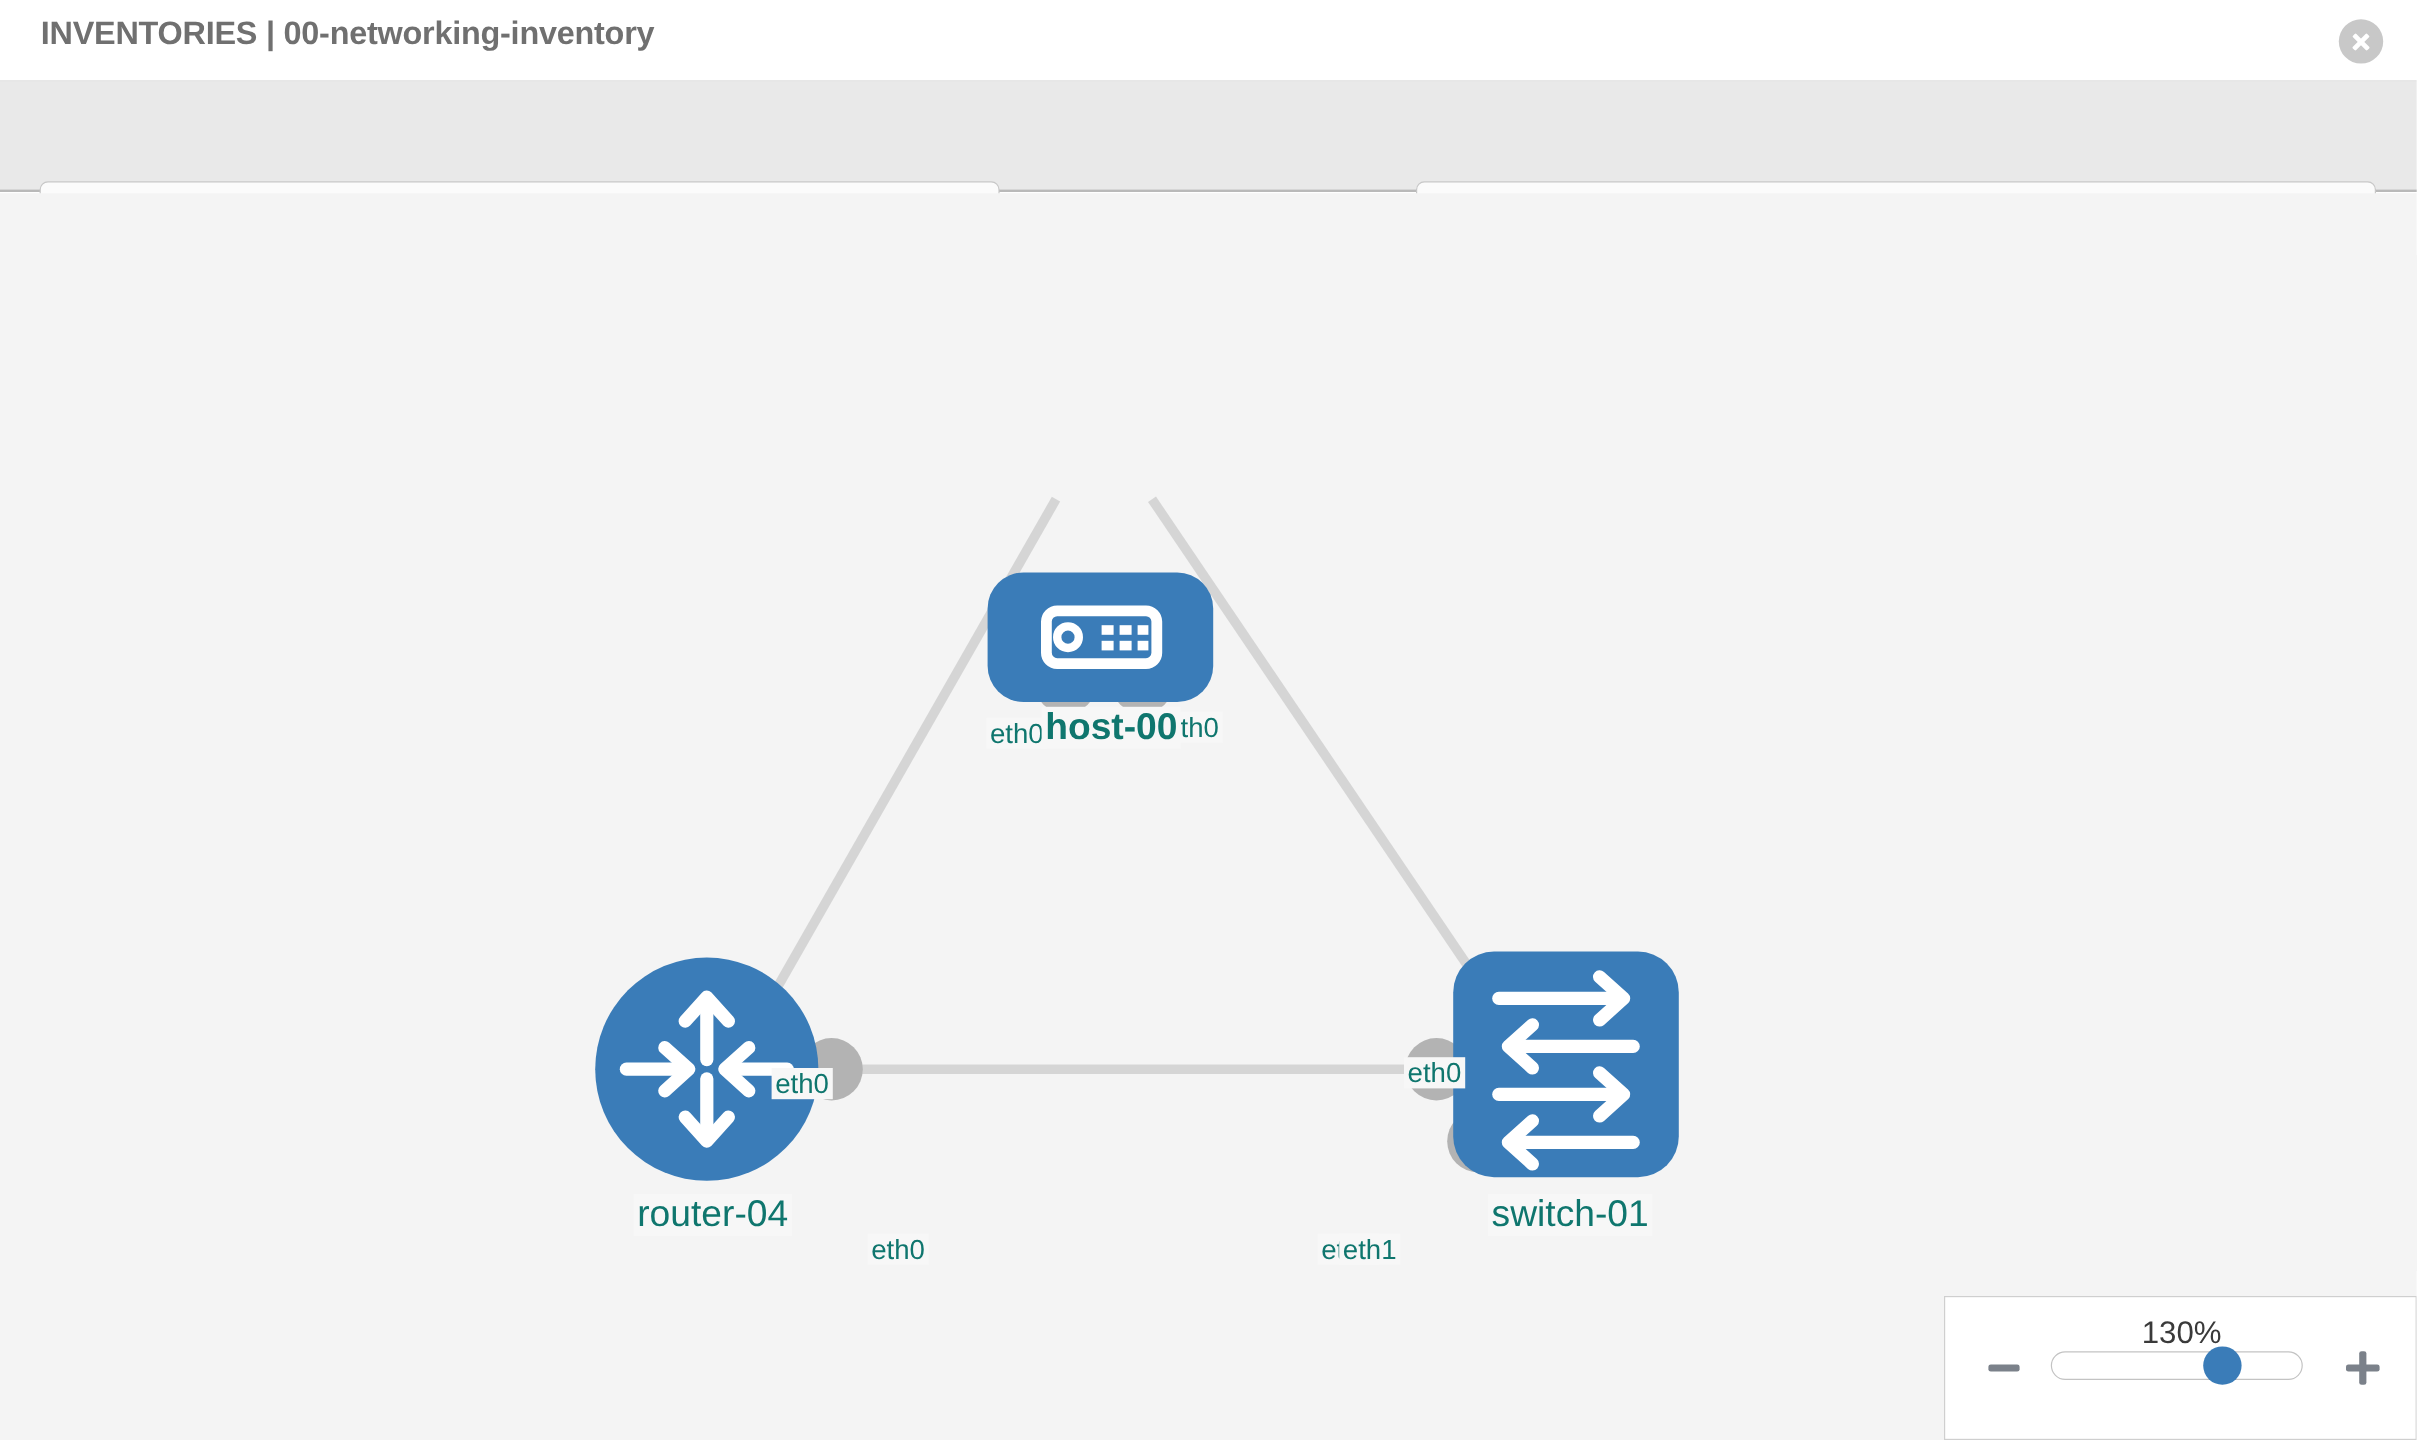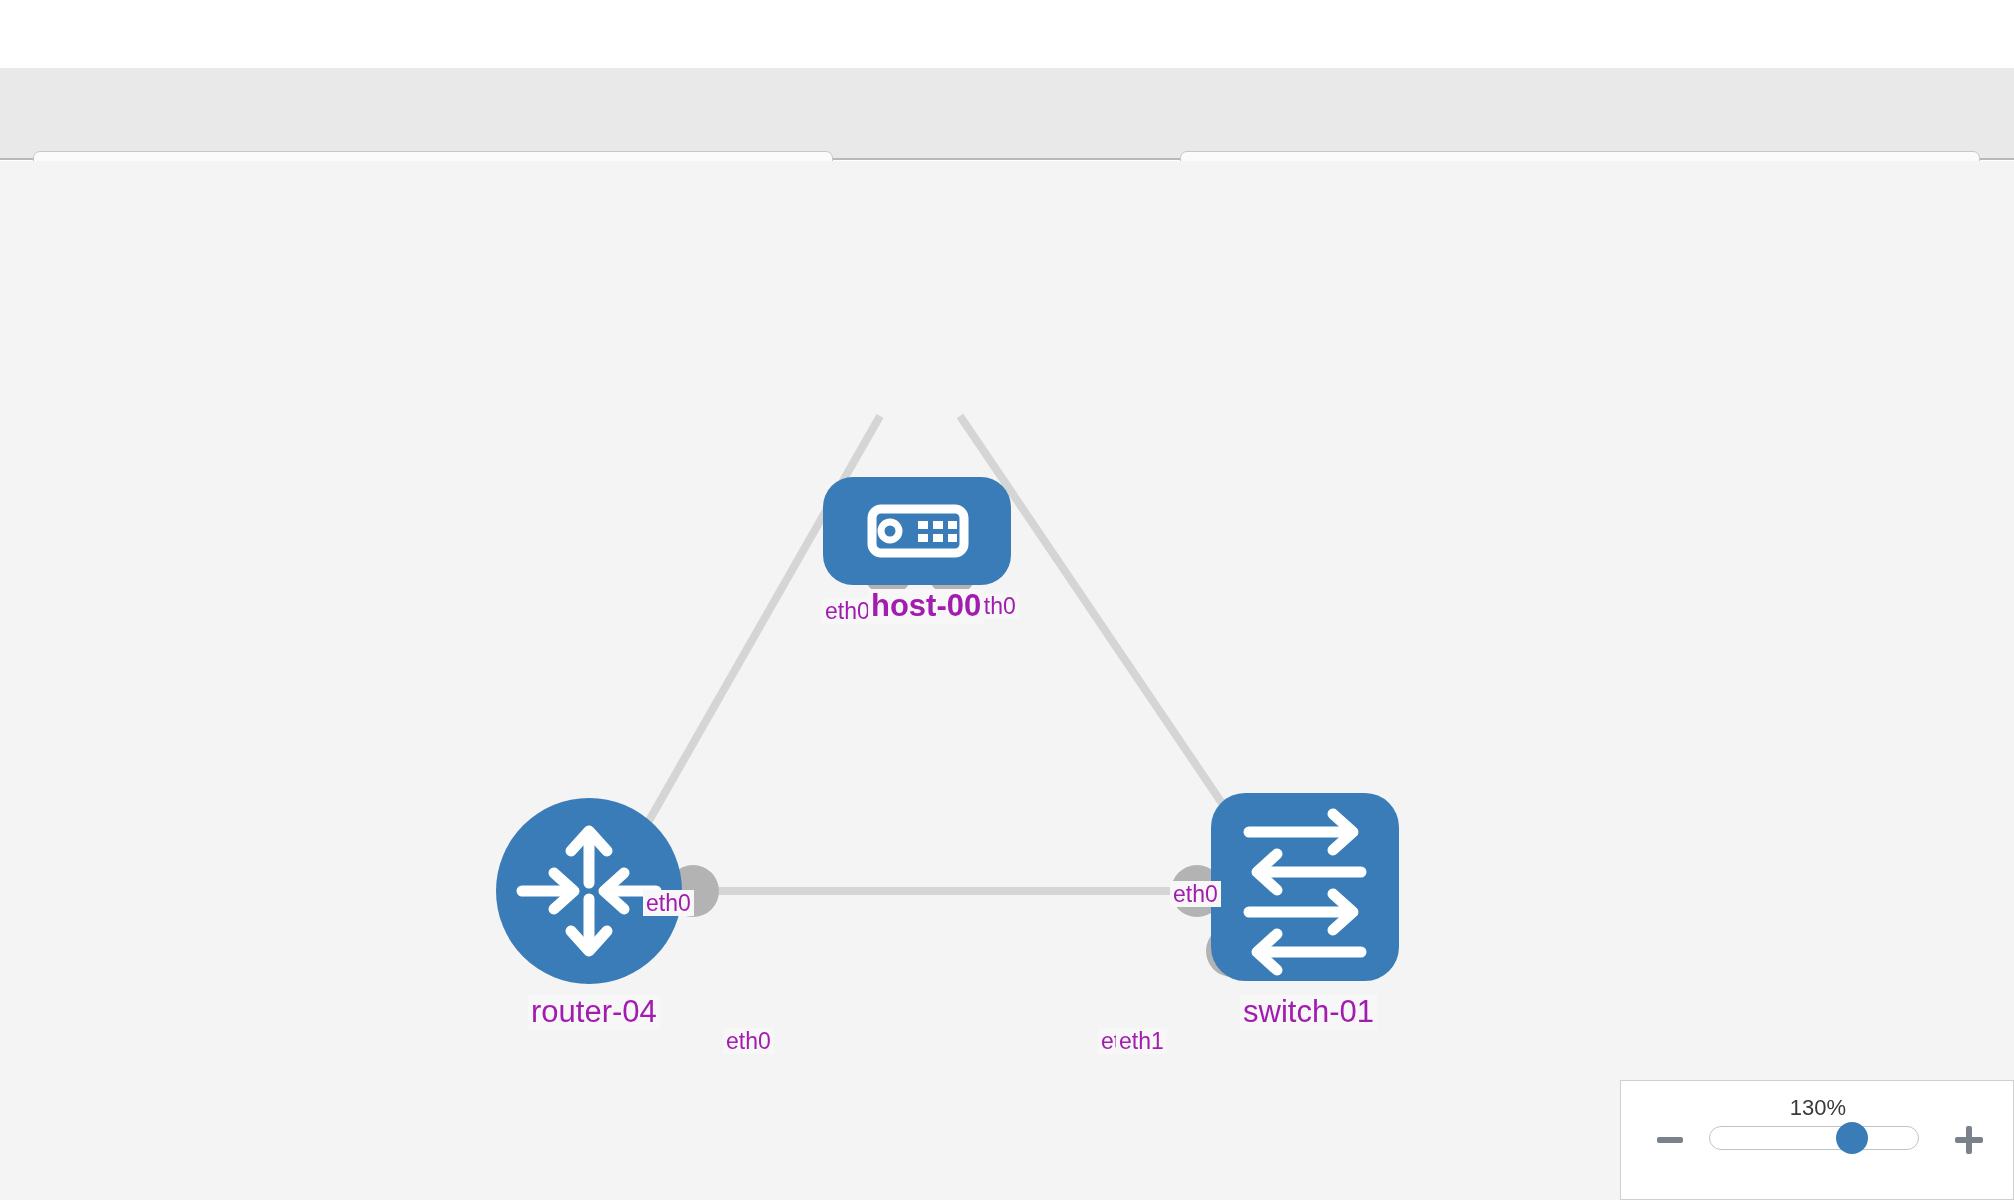--- a/index.html
+++ b/index.html
@@ -130,21 +130,21 @@
     position: absolute;
     left: 0; top: 0;
     width: 2014px;
     height: 1039px;
   }
 
   
   .node-label {
     position: absolute;
     background: #f7f7f7;
-    color: #a21caf;
+    color: #0f766e;
     white-space: nowrap;
     line-height: 1.05;
   }
   .label-node {
     font-size: 31px;
     padding: 1px 3px;
   }
   .label-iface {
     font-size: 23px;
     padding: 1px 3px;
@@ -156,21 +156,21 @@
     left: 1620px; top: 1080px;
     width: 394px; height: 120px;
     background: #ffffff;
     border: 1px solid #cfcfcf;
   }
   .zoom-value {
     position: absolute;
     left: 0; top: 14px;
     width: 394px;
     text-align: center;
-    font-size: 22px;
+    font-size: 26px;
     color: #3a3a3a;
   }
   .zoom-minus {
     position: absolute;
     left: 36px; top: 56px;
     width: 26px; height: 6px;
     background: #7b818a;
     border-radius: 2px;
     cursor: pointer;
   }
@@ -206,20 +206,24 @@
     background: #3a7cb8;
     border-radius: 50%;
     cursor: grab;
   }
 </style>
 </head>
 <body>
 
 <div id="app">
 
+  <div class="header">
+    <div class="page-title">INVENTORIES | 00-networking-inventory</div>
+    <div class="close-btn"></div>
+  </div>
 
   <div class="toolbar">
 
     <div class="actions-select">
       <span class="actions-label">ACTIONS</span>
       <span class="caret"></span>
     </div>
 
     <span class="tool-icon wrench-icon">
       <svg width="38" height="38" viewBox="0 0 24 24" aria-hidden="true">

